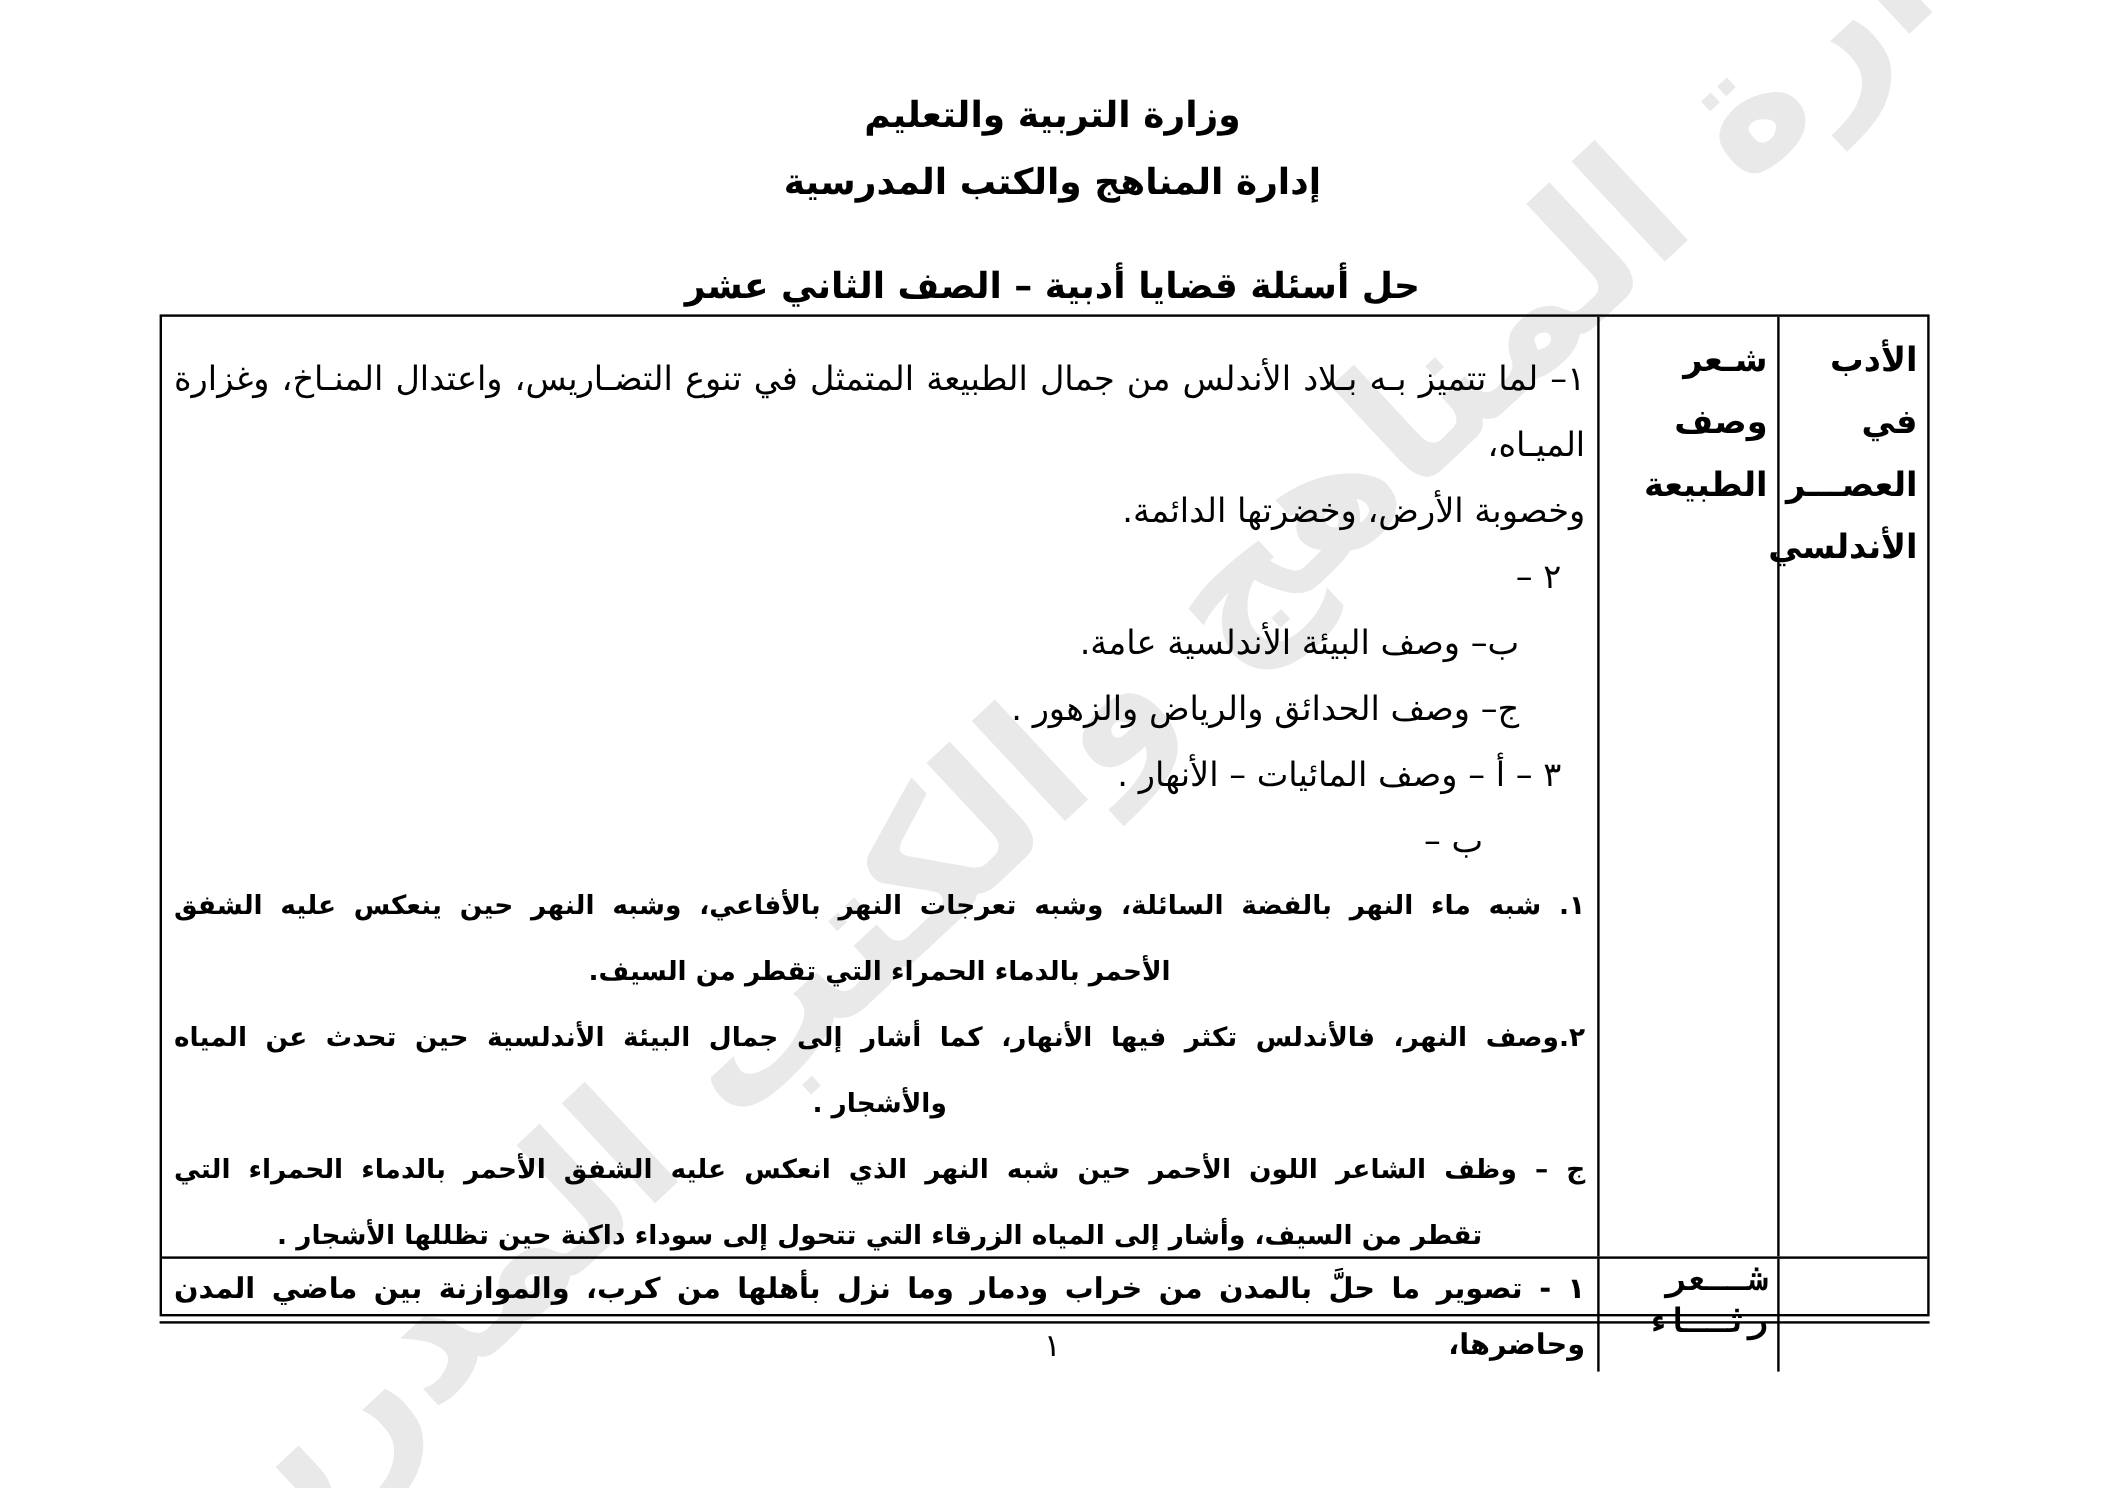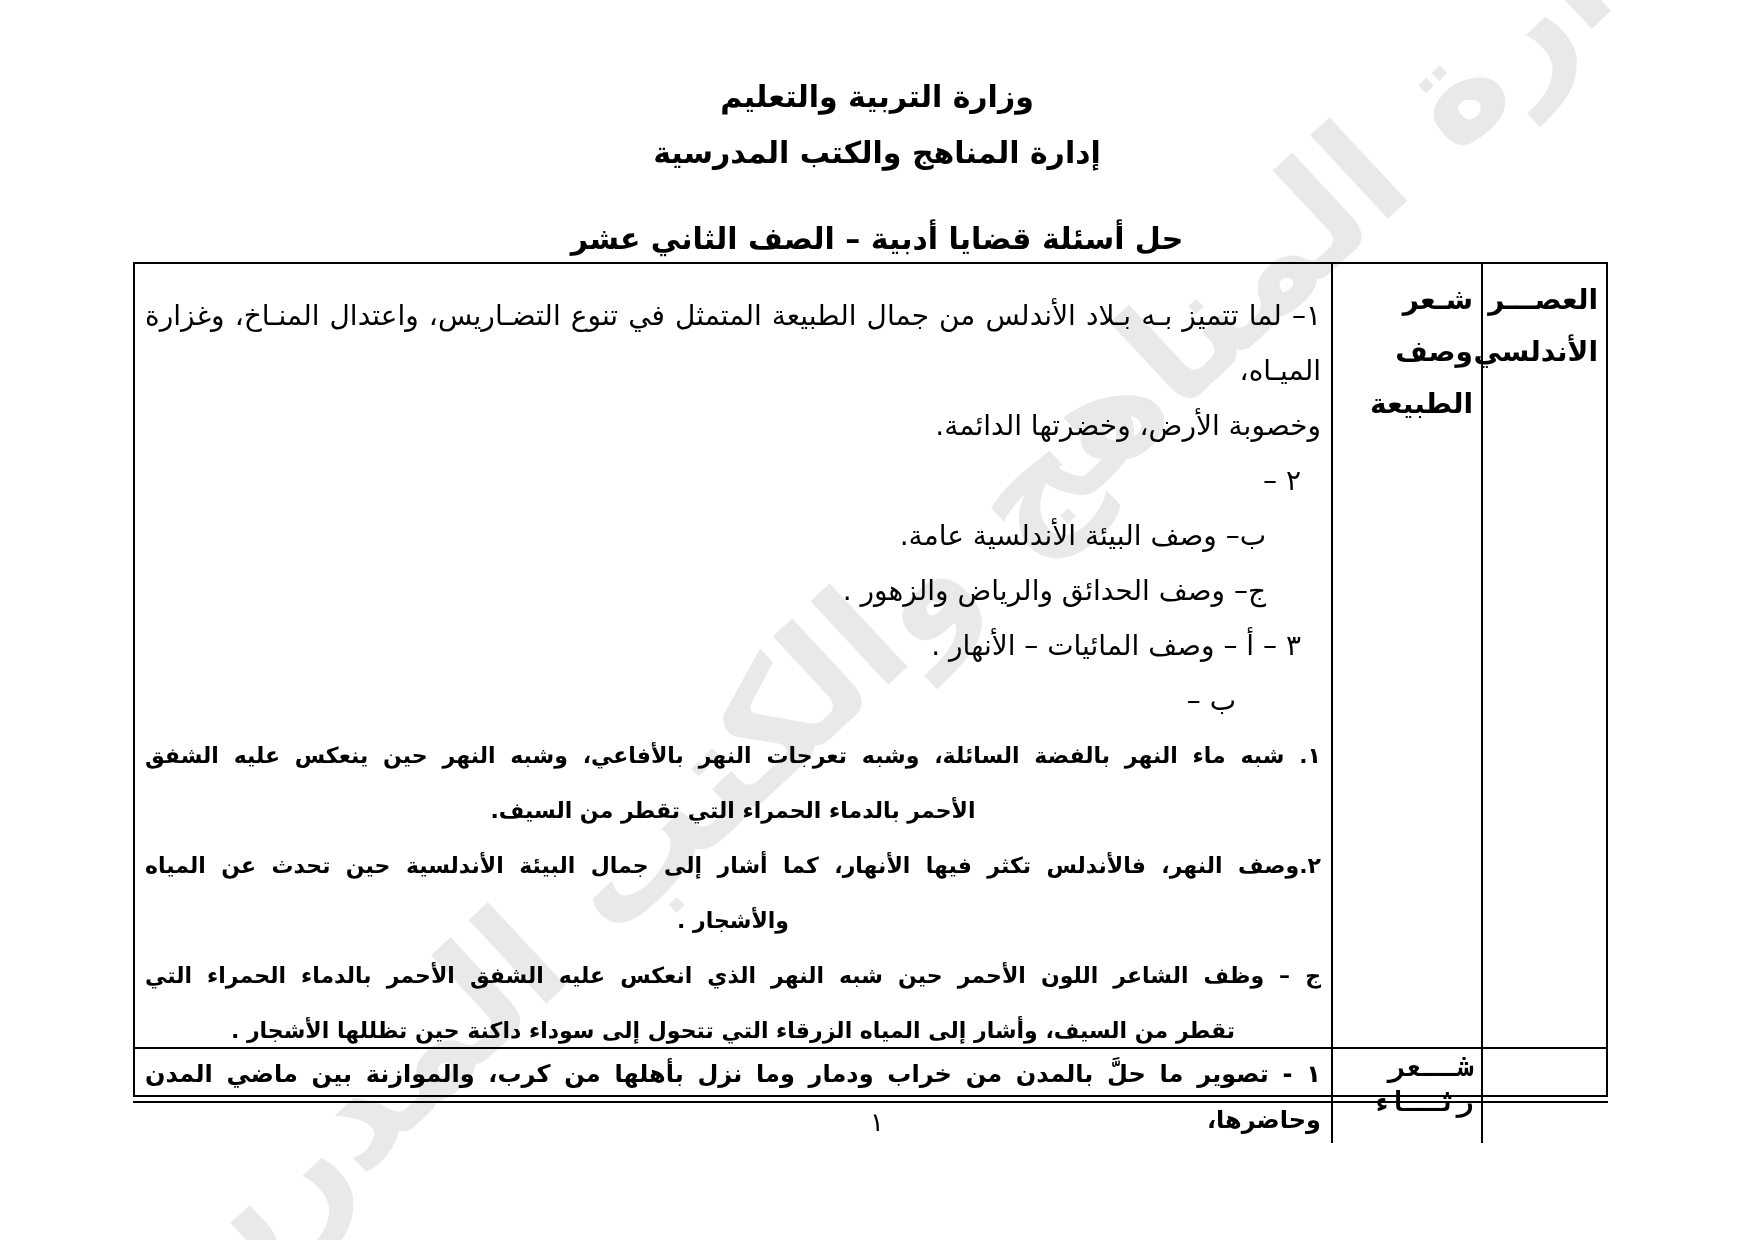--- a/index.html
+++ b/index.html
@@ -58,20 +58,21 @@
   <div class="watermark">إدارة المناهج والكتب المدرسية</div>
 
   <div class="hdr h1">وزارة التربية والتعليم</div>
   <div class="hdr h2">إدارة المناهج والكتب المدرسية</div>
   <div class="hdr h3">حل أسئلة قضايا أدبية – الصف الثاني عشر</div>
 
   <div class="tbl">
 
     <div class="trow row1">
       <div class="c-era jl">
+        <div>الأدب في</div>
         <div>العصـــر</div>
         <div>الأندلسي</div>
       </div>
       <div class="c-topic jl">
         <div>شـعر وصف</div>
         <div>الطبيعة</div>
       </div>
       <div class="c-content">
         <div class="jl">١– لما تتميز بـه بـلاد الأندلس من جمال الطبيعة المتمثل في تنوع التضـاريس، واعتدال المنـاخ، وغزارة الميـاه،</div>
         <div class="rl">وخصوبة الأرض، وخضرتها الدائمة.</div>

